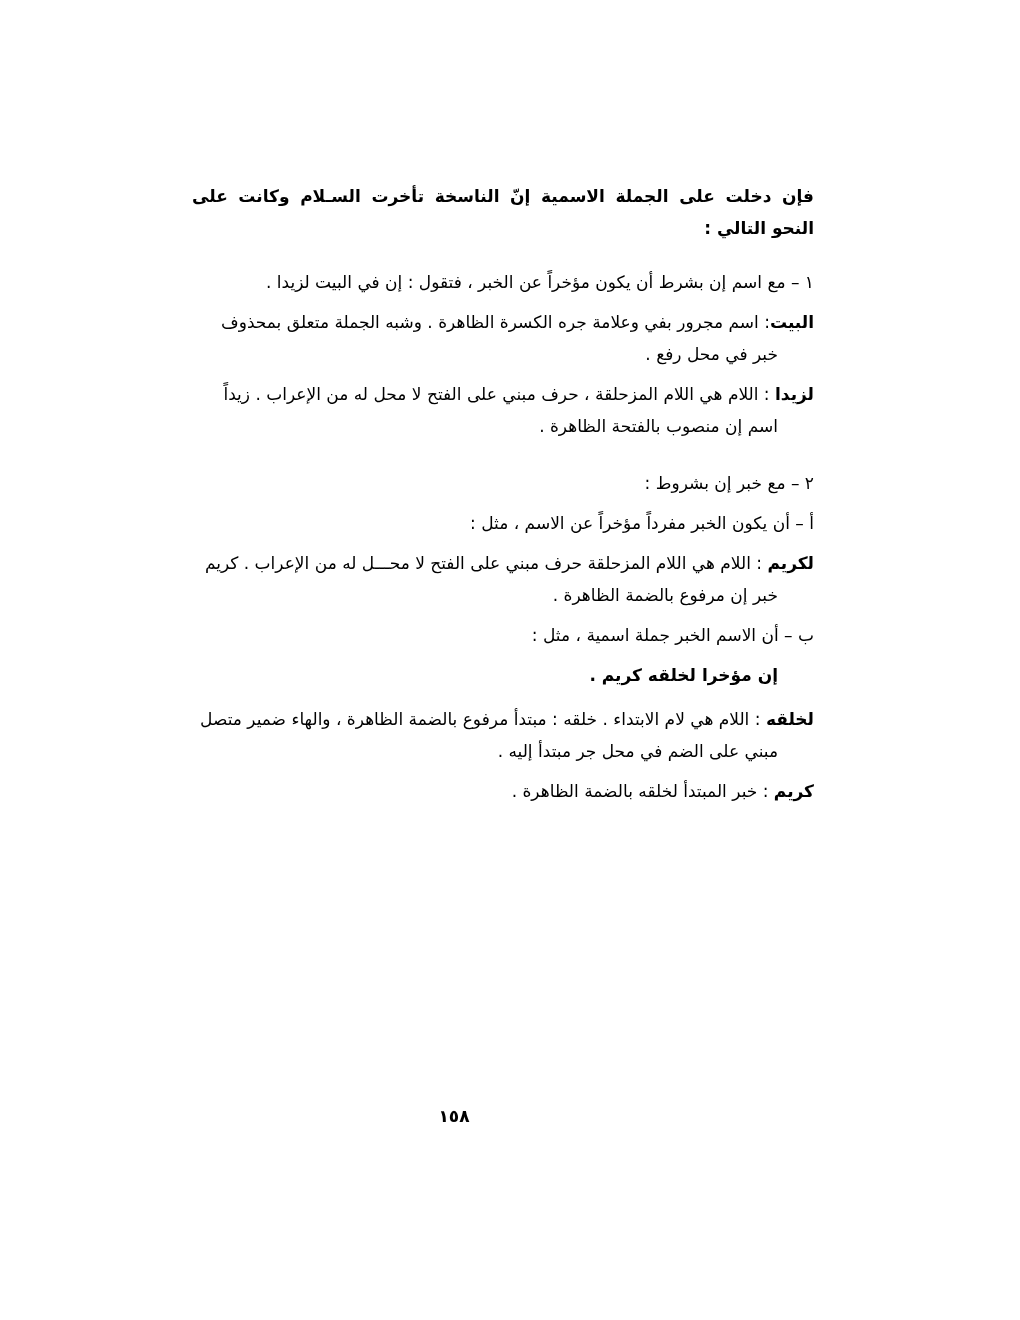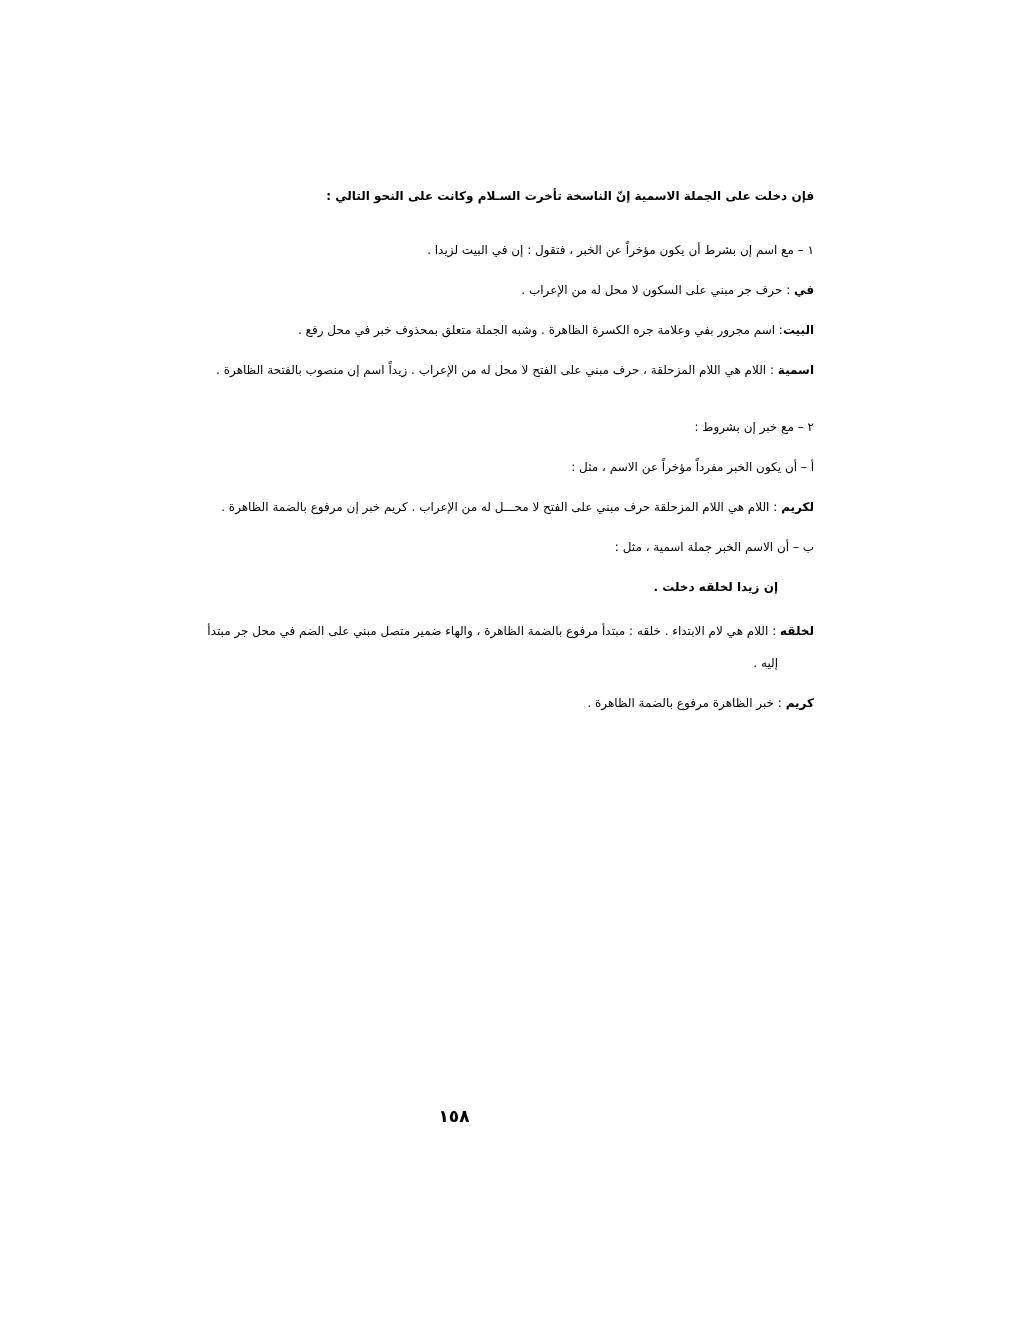--- a/index.html
+++ b/index.html
@@ -3,21 +3,21 @@
   <meta charset="utf-8">
   <style>
     html, body { margin: 0; padding: 0; background: #ffffff; }
     body {
       width: 1020px; height: 1320px; position: relative; overflow: hidden;
       font-family: "DejaVu Sans", sans-serif; color: #000;
     }
     .page {
       position: absolute; left: 192px; top: 180px; width: 622px;
       direction: rtl; text-align: right;
-      font-size: 12px; line-height: 32px;
+      font-size: 17px; line-height: 32px;
     }
     .para { margin: 0; }
     .intro { margin-bottom: 22px; text-align: justify; text-align-last: right; font-weight: bold; }
     .item { margin: 0 0 8px 0; }
     .hang { padding-right: 36px; text-indent: -36px; }
     .term { font-weight: bold; }
     .example { font-weight: bold; padding-right: 36px; margin: 4px 0 12px 0; }
     .sub { margin-top: 25px; }
     .pagenum {
       position: absolute; top: 1106px; left: 0; width: 908px;
@@ -25,27 +25,26 @@
     }
   </style>
 </head>
 <body>
 
 <div class="page">
   <p class="para intro">فإن دخلت على الجملة الاسمية إنّ الناسخة تأخرت السـلام وكانت على النحو التالي :</p>
 
   <p class="para item hang">١ – مع اسم إن بشرط أن يكون مؤخراً عن الخبر ، فتقول : إن في البيت لزيدا .</p>
 
-  <p class="para item"><span class="term">في</span><span> : حرف جر مبني على السكون لا محل له من الإعراب .</span></p>
   <p class="para item hang"><span class="term">البيت</span><span>: اسم مجرور بفي وعلامة جره الكسرة الظاهرة . وشبه الجملة متعلق بمحذوف خبر في محل رفع .</span></p>
-  <p class="para item hang"><span class="term">اسمية</span><span> : اللام هي اللام المزحلقة ، حرف مبني على الفتح لا محل له من الإعراب . زيداً اسم إن منصوب بالفتحة الظاهرة .</span></p>
+  <p class="para item hang"><span class="term">لزيدا</span><span> : اللام هي اللام المزحلقة ، حرف مبني على الفتح لا محل له من الإعراب . زيداً اسم إن منصوب بالفتحة الظاهرة .</span></p>
 
   <p class="para item sub">٢ – مع خبر إن بشروط :</p>
   <p class="para item">أ – أن يكون الخبر مفرداً مؤخراً عن الاسم ، مثل :</p>
   <p class="para item hang"><span class="term">لكريم</span><span> : اللام هي اللام المزحلقة حرف مبني على الفتح لا محـــل له من الإعراب . كريم خبر إن مرفوع بالضمة الظاهرة .</span></p>
 
   <p class="para item">ب – أن الاسم الخبر جملة اسمية ، مثل :</p>
-  <p class="para example">إن زيدا لخلقه دخلت .</p>
+  <p class="para example">إن مؤخرا لخلقه كريم .</p>
   <p class="para item hang"><span class="term">لخلقه</span><span> : اللام هي لام الابتداء . خلقه : مبتدأ مرفوع بالضمة الظاهرة ، والهاء ضمير متصل مبني على الضم في محل جر مبتدأ إليه .</span></p>
-  <p class="para item"><span class="term">كريم</span><span> : خبر الظاهرة مرفوع بالضمة الظاهرة .</span></p>
+  <p class="para item"><span class="term">كريم</span><span> : خبر المبتدأ لخلقه بالضمة الظاهرة .</span></p>
 </div>
 
 <div class="pagenum">١٥٨</div>
 
 </body></html>

